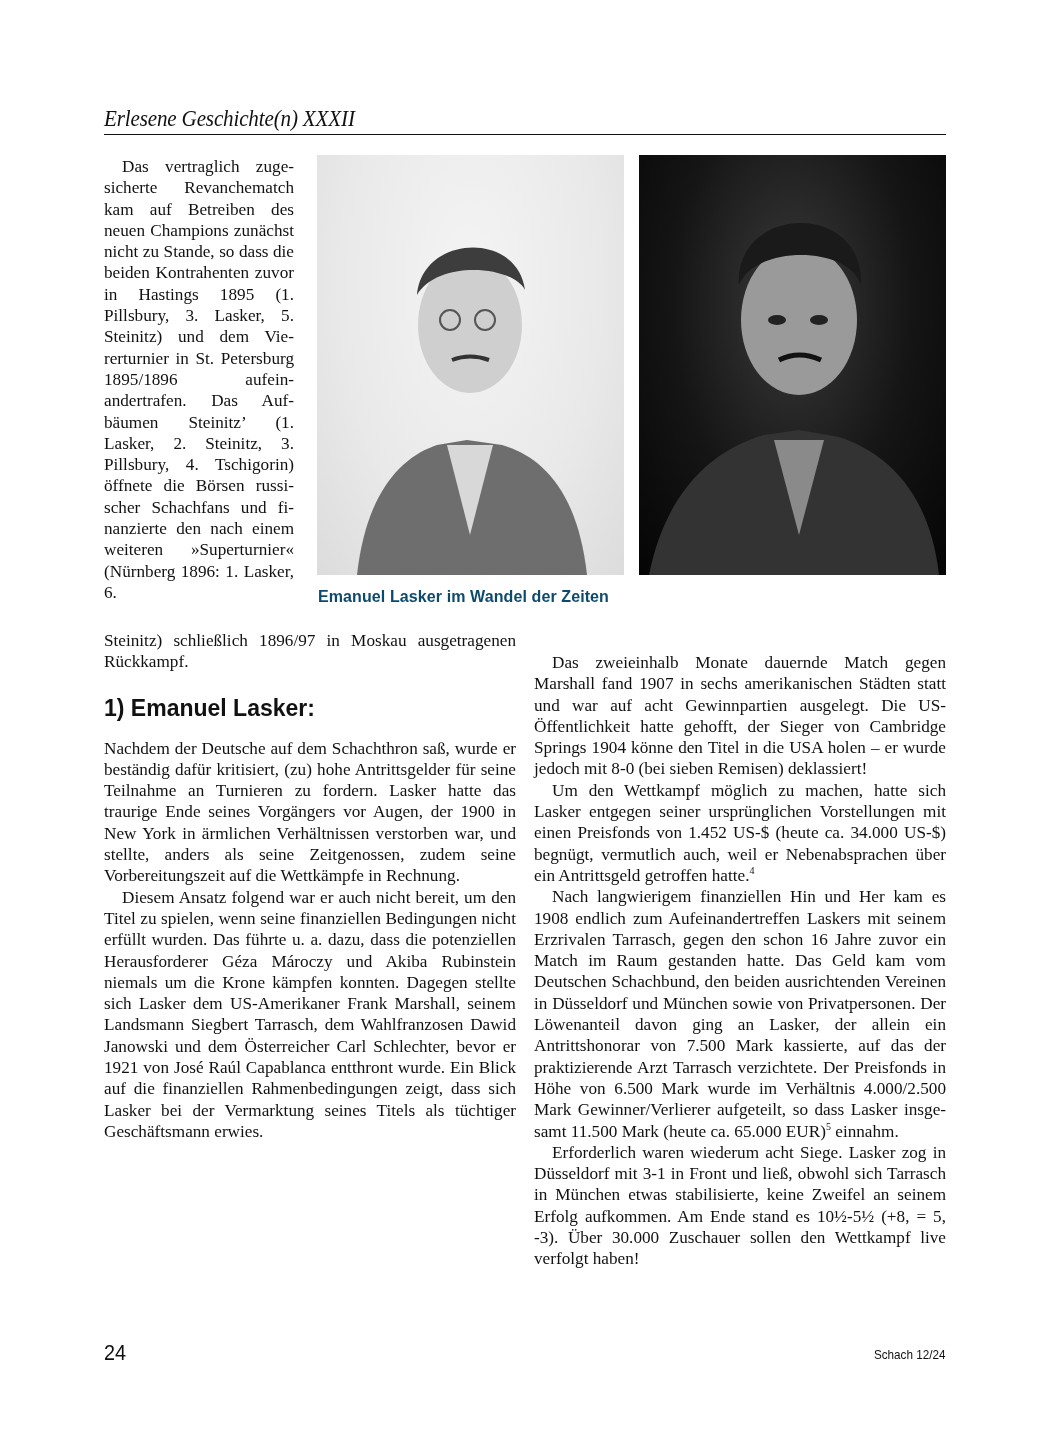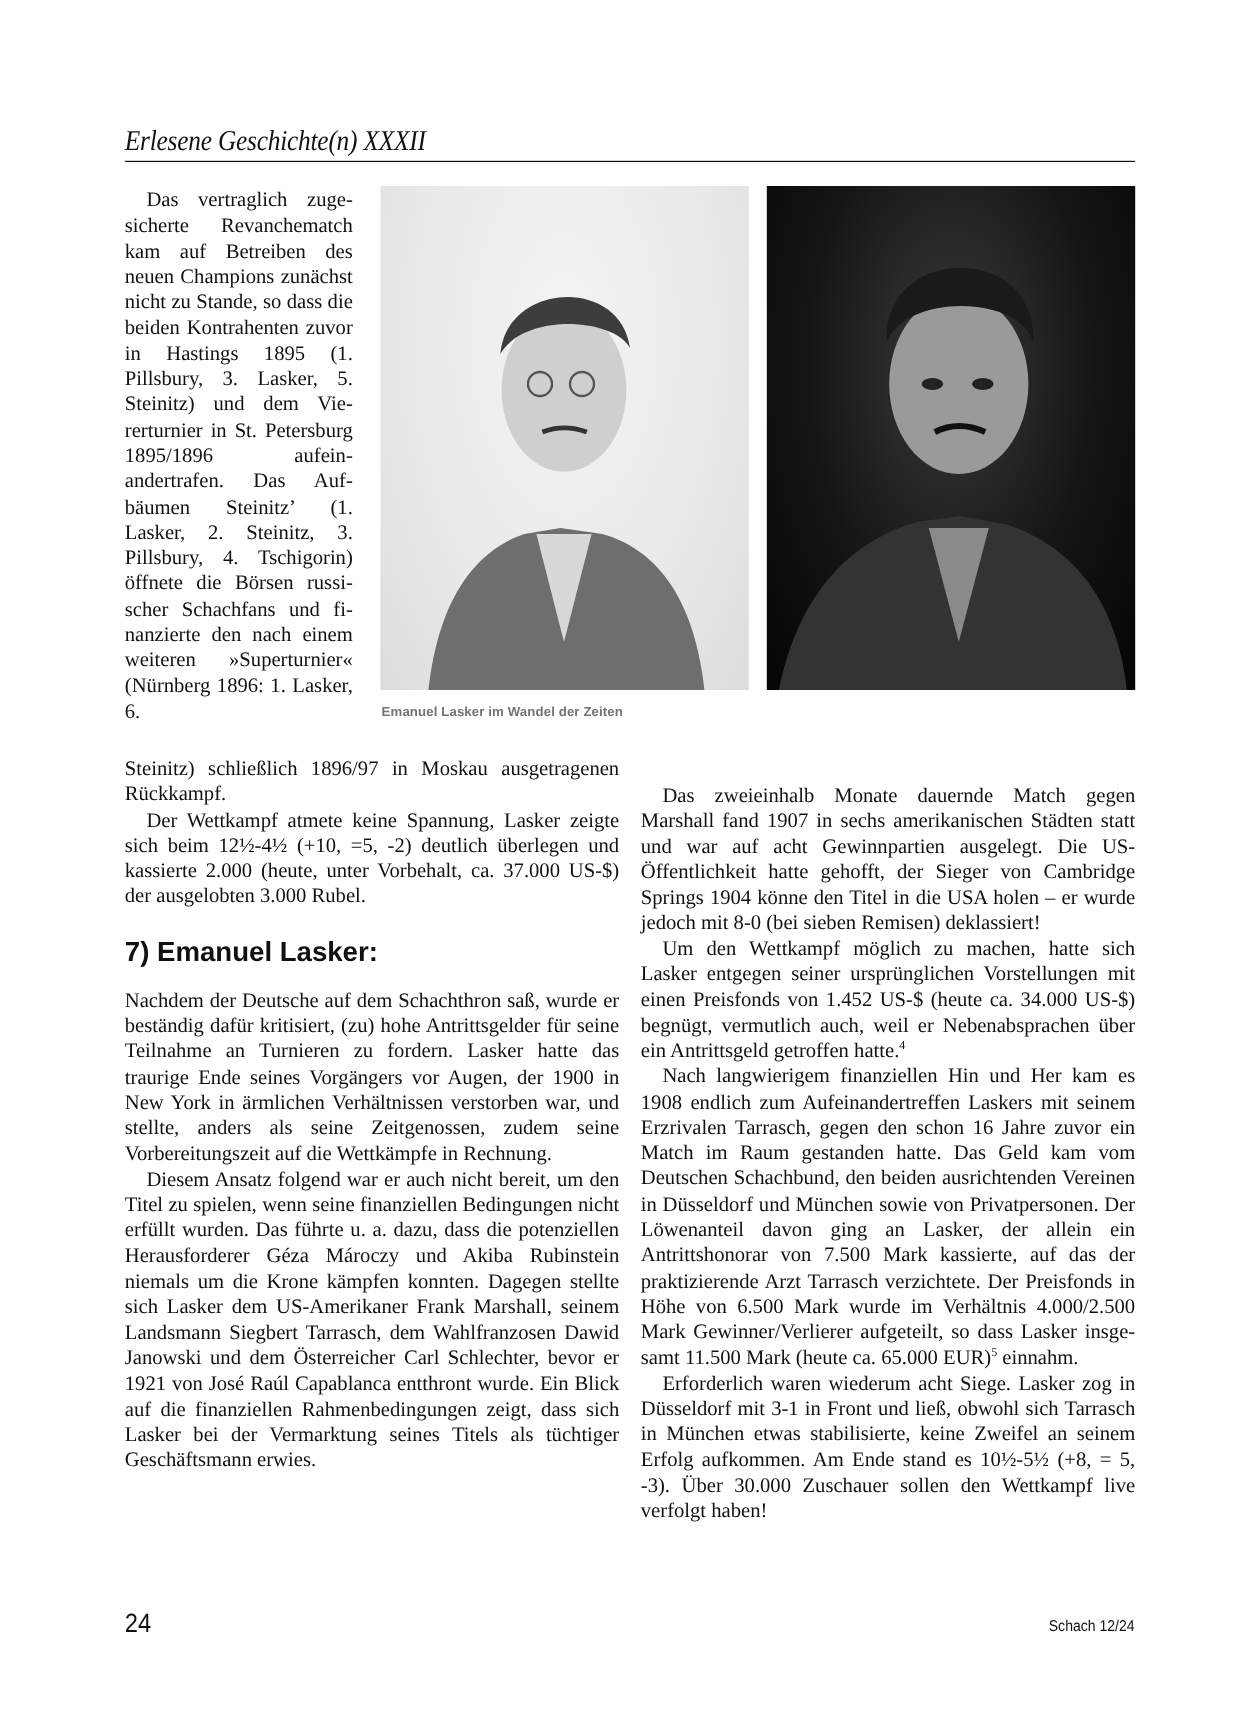--- a/index.html
+++ b/index.html
@@ -16,21 +16,21 @@
   .col-left { position: absolute; left: 104px; top: 630px; width: 412px; }
   .col-right { position: absolute; left: 534px; top: 652px; width: 412px; }
   .photo { position: absolute; top: 155px; height: 420px; overflow: hidden; }
   .photo-1 { left: 317px; width: 307px;
     background: radial-gradient(ellipse at 50% 30%, #f4f4f4 0%, #e9e9e9 60%, #dcdcdc 100%); }
   .photo-2 { left: 639px; width: 307px;
     background: radial-gradient(ellipse at 50% 35%, #3a3a3a 0%, #151515 55%, #050505 100%); }
   .photo svg { width: 100%; height: 100%; display: block; }
   .caption { position: absolute; left: 318px; top: 588px;
              font-family: "Liberation Sans", "DejaVu Sans", sans-serif;
-             font-size: 11px; font-weight: bold; color: #737373; letter-spacing: 0.1px; }
+             font-size: 16px; font-weight: bold; color: #0c4a6e; letter-spacing: 0.1px; }
   .section-heading { font-family: "Liberation Sans", "DejaVu Sans", sans-serif;
     font-size: 23px; font-weight: bold; line-height: 31px; margin: 20px 0 14px 0; color: #111; }
   sup { font-size: 10px; vertical-align: super; line-height: 0; }
   .footer-page { position: absolute; left: 104px; top: 1340px;
     font-family: "Liberation Sans", sans-serif; font-size: 22px; transform: scaleX(0.9);
     transform-origin: left; }
   .footer-mag { position: absolute; right: 103px; top: 1347px;
     font-family: "Liberation Sans", sans-serif; font-size: 13px; transform: scaleX(0.9);
     transform-origin: right; }
 </style>
@@ -66,23 +66,22 @@
     <ellipse cx="138" cy="165" rx="9" ry="5" fill="#222"></ellipse>
     <ellipse cx="180" cy="165" rx="9" ry="5" fill="#222"></ellipse>
     <path d="M140 205 Q160 195 182 205" stroke="#111" stroke-width="5" fill="none"></path>
   </svg>
 </div>
 
 <div class="caption">Emanuel Lasker im Wandel der Zeiten</div>
 
 <div class="col-left">
   <p class="p">Steinitz) schließlich 1896/97 in Moskau ausgetrage­nen Rückkampf.</p>
-  <p class="p indent">Der Wettkampf atmete keine Spannung, Lasker zeigte sich beim 12½-4½ (+10, =5, -2) deutlich über­legen und kassierte 2.000 (heute, unter Vorbehalt, ca. 37.000 US-$) der ausgelobten 3.000 Rubel.</p>
   <div class="section-heading">
-    <div>7) Emanuel Lasker:</div>
+    <div>1) Emanuel Lasker:</div>
   </div>
   <p class="p">Nachdem der Deutsche auf dem Schachthron saß, wurde er beständig dafür kritisiert, (zu) hohe An­trittsgelder für seine Teilnahme an Turnieren zu for­dern. Lasker hatte das traurige Ende seines Vorgän­gers vor Augen, der 1900 in New York in ärmlichen Verhältnissen verstorben war, und stellte, anders als seine Zeitgenossen, zudem seine Vorbereitungszeit auf die Wettkämpfe in Rechnung.</p>
   <p class="p indent">Diesem Ansatz folgend war er auch nicht bereit, um den Titel zu spielen, wenn seine finanziellen Bedingungen nicht erfüllt wurden. Das führte u. a. dazu, dass die potenziellen Herausforderer Géza Mároczy und Akiba Rubinstein niemals um die Kro­ne kämpfen konnten. Dagegen stellte sich Lasker dem US-Amerikaner Frank Marshall, seinem Lands­mann Siegbert Tarrasch, dem Wahlfranzosen Dawid Janowski und dem Österreicher Carl Schlechter, be­vor er 1921 von José Raúl Capablanca entthront wurde. Ein Blick auf die finanziellen Rahmenbedin­gungen zeigt, dass sich Lasker bei der Vermarktung seines Titels als tüchtiger Geschäftsmann erwies.</p>
 </div>
 
 <div class="col-right">
   <p class="p indent">Das zweieinhalb Monate dauernde Match gegen Marshall fand 1907 in sechs amerikanischen Städten statt und war auf acht Gewinnpartien ausgelegt. Die US-Öffentlichkeit hatte gehofft, der Sieger von Cambridge Springs 1904 könne den Titel in die USA holen – er wurde jedoch mit 8-0 (bei sieben Remisen) deklassiert!</p>
   <p class="p indent"><span>Um den Wettkampf möglich zu machen, hatte sich Lasker entgegen seiner ursprünglichen Vorstellun­gen mit einen Preisfonds von 1.452 US-$ (heute ca. 34.000 US-$) begnügt, vermutlich auch, weil er Ne­benabsprachen über ein Antrittsgeld getroffen hatte.</span><sup>4</sup></p>
   <p class="p indent"><span>Nach langwierigem finanziellen Hin und Her kam es 1908 endlich zum Aufeinandertreffen Laskers mit seinem Erzrivalen Tarrasch, gegen den schon 16 Jahre zuvor ein Match im Raum gestanden hatte. Das Geld kam vom Deutschen Schachbund, den beiden ausrichtenden Vereinen in Düsseldorf und München sowie von Privatpersonen. Der Löwenanteil davon ging an Lasker, der allein ein Antrittshonorar von 7.500 Mark kassierte, auf das der praktizierende Arzt Tarrasch verzichtete. Der Preisfonds in Höhe von 6.500 Mark wurde im Verhältnis 4.000/2.500 Mark Gewinner/Verlierer aufgeteilt, so dass Lasker insge­samt 11.500 Mark (heute ca. 65.000 EUR)</span><sup>5</sup><span> einnahm.</span></p>
   <p class="p indent">Erforderlich waren wiederum acht Siege. Lasker zog in Düsseldorf mit 3-1 in Front und ließ, obwohl sich Tarrasch in München etwas stabilisierte, keine Zweifel an seinem Erfolg aufkommen. Am Ende stand es 10½-5½ (+8, = 5, -3). Über 30.000 Zuschau­er sollen den Wettkampf live verfolgt haben!</p>

